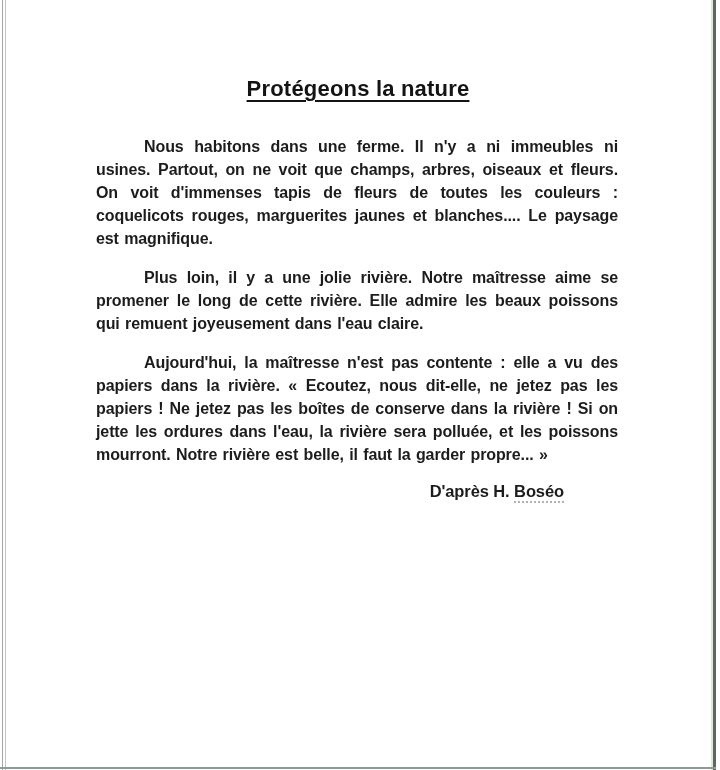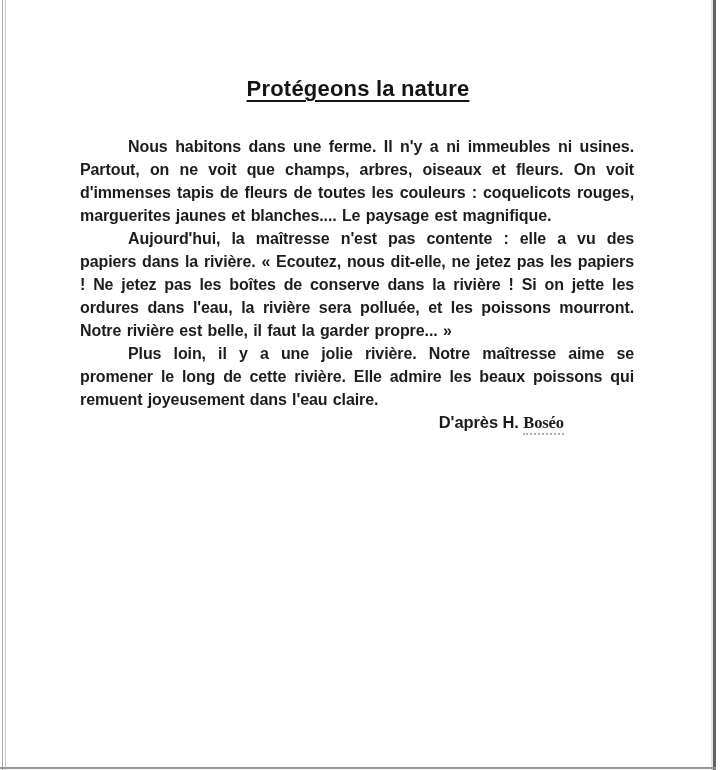--- a/index.html
+++ b/index.html
@@ -47,49 +47,48 @@
   }
   .doc-body {
     margin: 33px 82px 0 80px;
     font-size: 16px;
     font-weight: bold;
     line-height: 23px;
     text-align: justify;
     letter-spacing: -0.1px;
     word-spacing: 1px;
   }
-  .para { margin: 0; }
+  .para { margin: 16px; }
   .para.indent { text-indent: 48px; }
   .attribution {
     margin: 2px 152px 0 0;
     text-align: right;
     font-size: 16.5px;
     font-weight: bold;
     letter-spacing: -0.1px;
   }
   .author {
     border-bottom: 2px dotted #b2b2b2;
     padding-bottom: 1px;
-    font-family: Liberation Serif, serif;
   }
 </style>
 </head>
 <body>
 
 <div class="page">
   <div class="edge-left"></div>
   <div class="edge-left-2"></div>
   <div class="edge-right-light"></div>
   <div class="edge-right-dark"></div>
   <div class="edge-bottom"></div>
 
   <h1 class="title">Protégeons la nature</h1>
 
   <div class="doc-body" id="paragraphs">
       <p class="para indent">Nous habitons dans une ferme. Il n'y a ni immeubles ni usines. Partout, on ne voit que champs, arbres, oiseaux et fleurs. On voit d'immenses tapis de fleurs de toutes les couleurs : coquelicots rouges, marguerites jaunes et blanches.... Le paysage est magnifique.</p>
+      <p class="para indent">Plus loin, il y a une jolie rivière. Notre maîtresse aime se promener le long de cette rivière. Elle admire les beaux poissons qui remuent joyeusement dans l'eau claire.</p>
       <p class="para indent">Aujourd'hui, la maîtresse n'est pas contente : elle a vu des papiers dans la rivière. « Ecoutez, nous dit-elle, ne jetez pas les papiers ! Ne jetez pas les boîtes de conserve dans la rivière ! Si on jette les ordures dans l'eau, la rivière sera polluée, et les poissons mourront. Notre rivière est belle, il faut la garder propre... »</p>
-      <p class="para indent">Plus loin, il y a une jolie rivière. Notre maîtresse aime se promener le long de cette rivière. Elle admire les beaux poissons qui remuent joyeusement dans l'eau claire.</p>
     </div>
 
   <div class="attribution">
     <span>D'après H. </span><span class="author">Boséo</span>
   </div>
 </div>
 
 </body></html>

